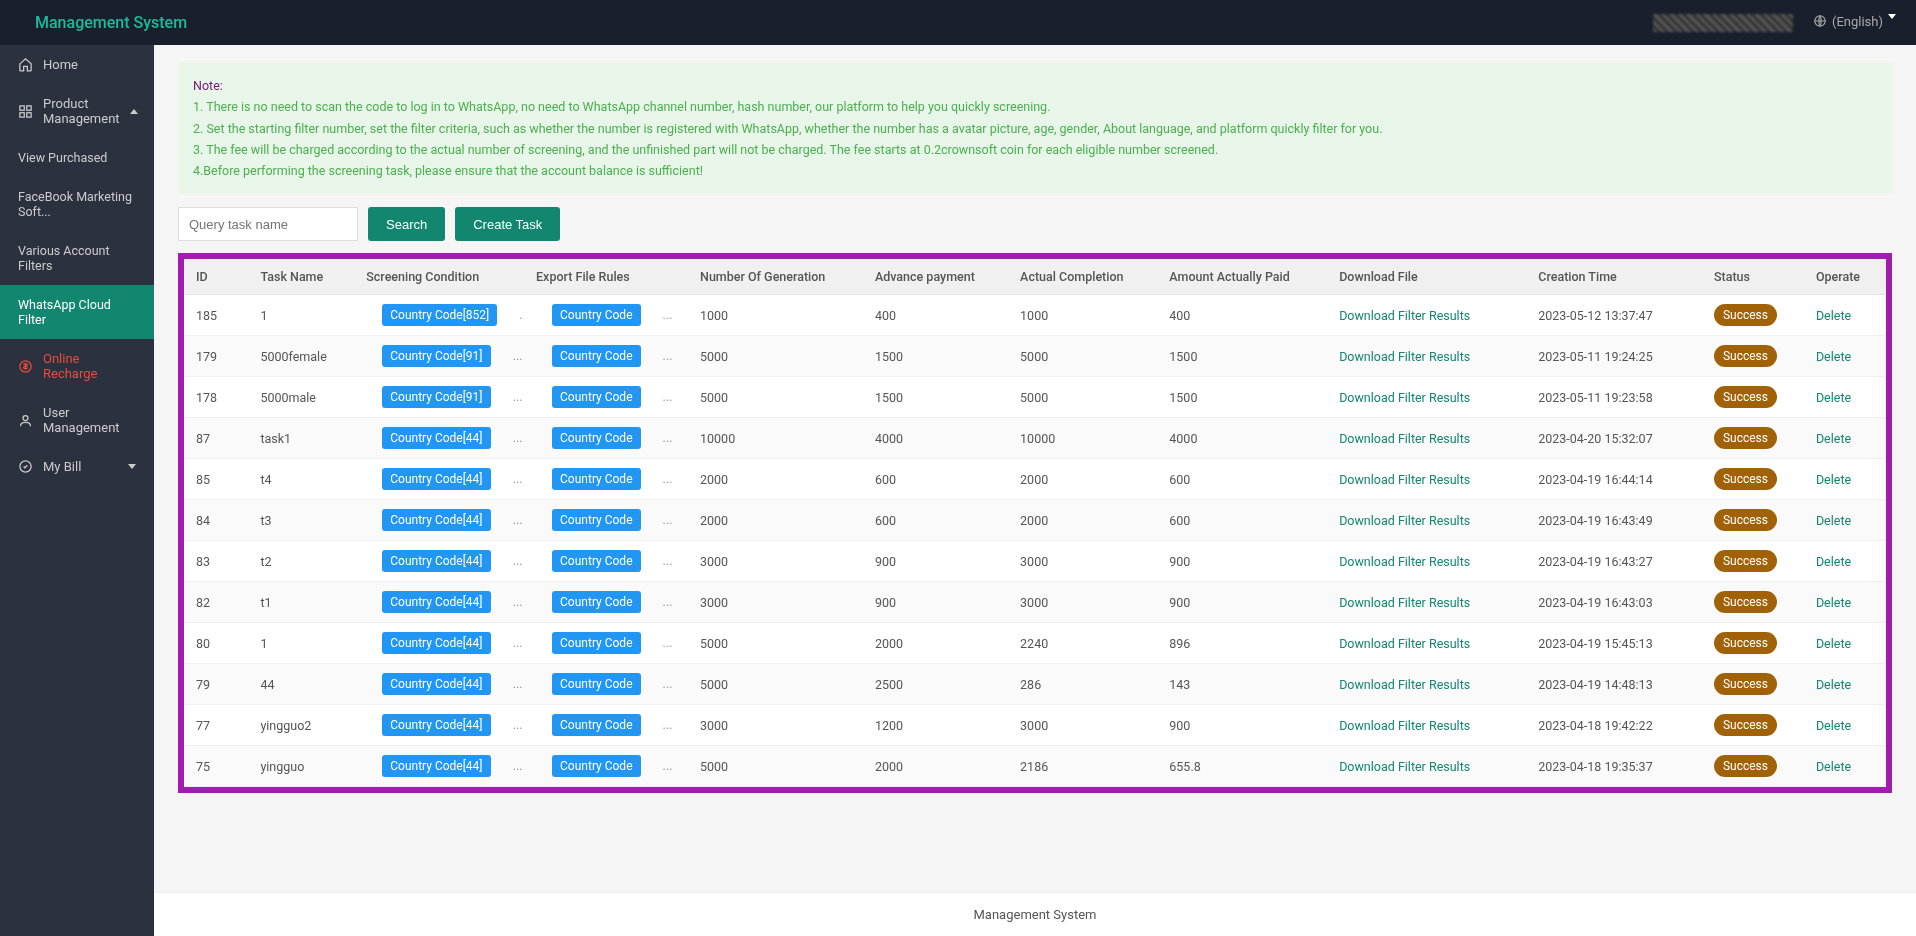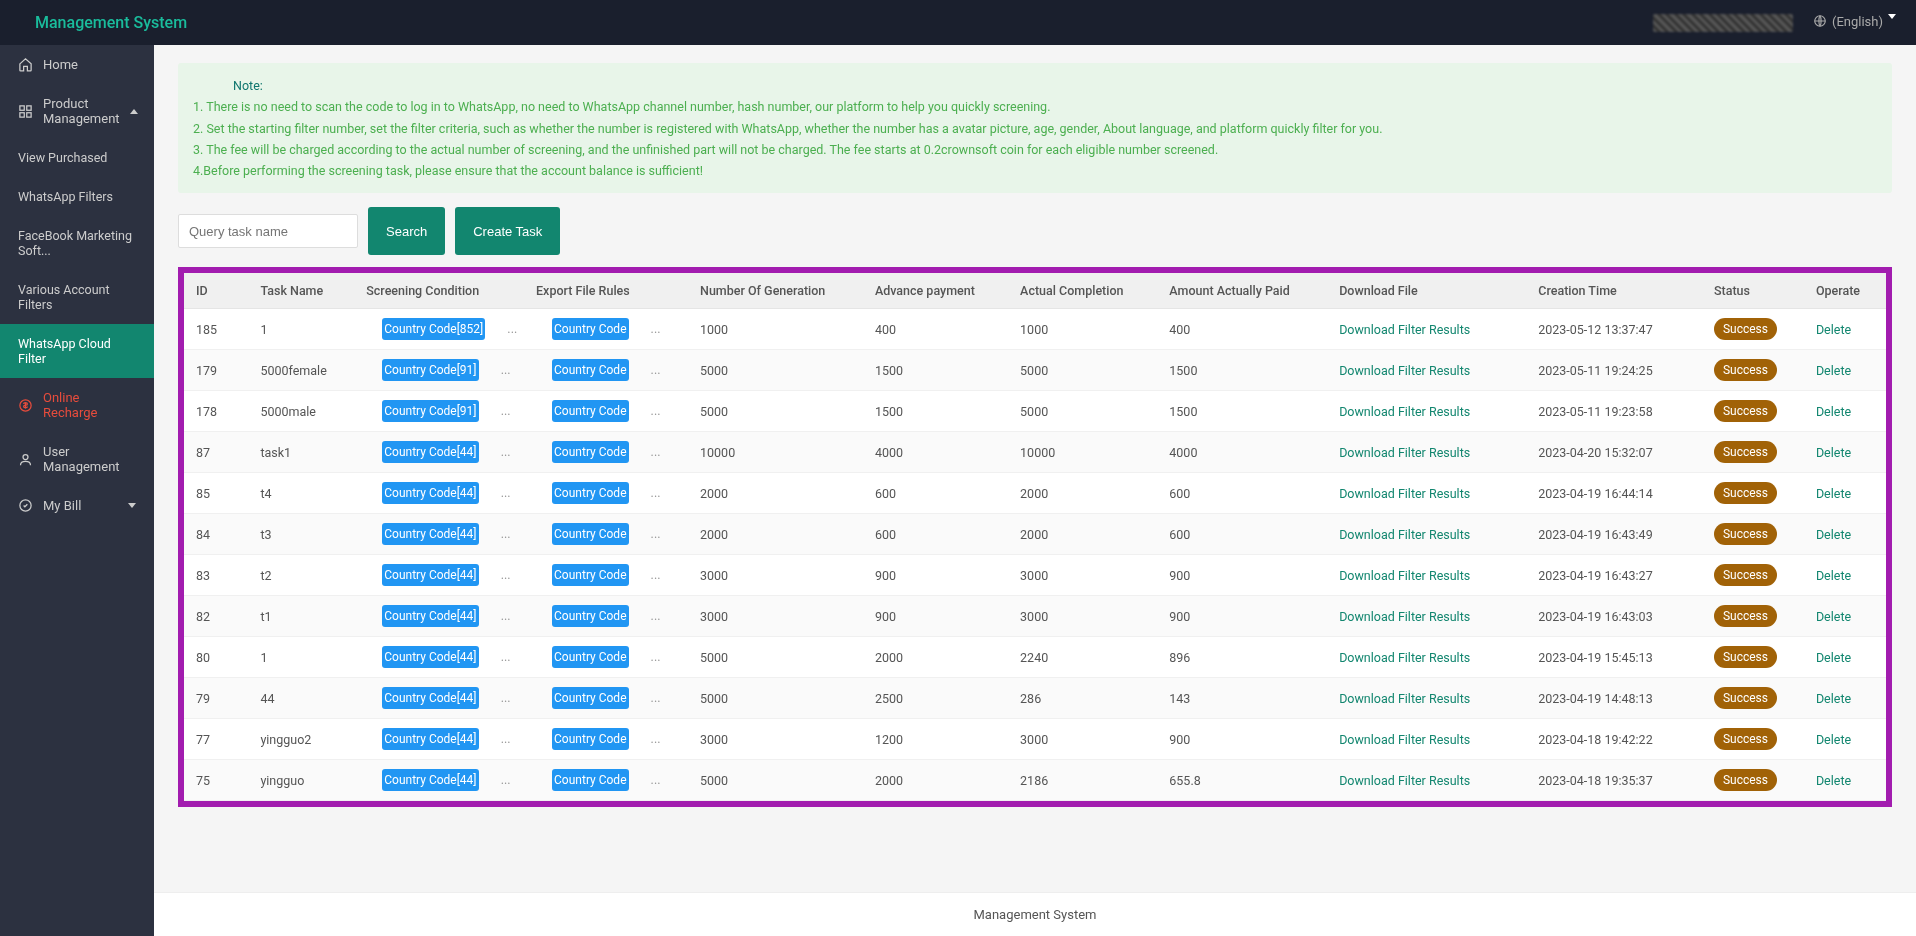--- a/index.html
+++ b/index.html
@@ -21,32 +21,32 @@
 .sidebar .item.sub { font-size: 12.5px; }
 .sidebar .item.active { background: #12866f; color: #fff; }
 .sidebar .item.recharge { color: #e74c3c; }
 .sidebar .item .arrow { margin-left: auto; }
 .arrow-up { border-left:4px solid transparent; border-right:4px solid transparent; border-bottom:5px solid #ccc; }
 .arrow-down { border-left:4px solid transparent; border-right:4px solid transparent; border-top:5px solid #ccc; }
 
 .main { flex:1; background:#f5f5f5; overflow-y:auto; display:flex; flex-direction:column; }
 .content { padding: 18px 24px 0 24px; flex:1; }
 .notice { background:#e8f5e9; border-radius:3px; padding:12px 15px; color:#4caf50; font-size:12.5px; line-height:1.7; margin-bottom:14px; }
-.notice .nt { color: #0f766e; margin-left: 40px; }
+.notice .nt { color: #701a75; }
 
 .controls { display:flex; gap:10px; margin-bottom:12px; align-items:center; }
 .controls input { height:34px; width:180px; border:1px solid #ddd; padding:0 10px; font-size:13px; outline:none; border-radius:2px; }
-.btn { height:48px; padding:0 18px; border:none; border-radius:3px; background:#12866f; color:#fff; font-size:13px; cursor:pointer; }
+.btn { height:34px; padding:0 18px; border:none; border-radius:3px; background:#12866f; color:#fff; font-size:13px; cursor:pointer; }
 
 .table-wrap { background:#fff; border:6px solid #a21caf; overflow-x:auto; }
 table { width:100%; border-collapse:collapse; font-size:12.5px; }
 thead th { text-align:left; background:#f0f0f0; padding:10px 12px; font-weight:500; color:#555; border-bottom:1px solid #e5e5e5; white-space:nowrap; }
 tbody td { padding:7px 12px; border-bottom:1px solid #f0f0f0; color:#555; vertical-align:middle; }
 tbody tr:nth-child(even) { background:#fafafa; }
-.tag { display:inline-block; background:#2196f3; color:#fff; padding:4px 2px; border-radius:3px; font-size:12px; margin:2px 16px; }
+.tag { display:inline-block; background:#2196f3; color:#fff; padding:4px 8px; border-radius:3px; font-size:12px; margin:2px 16px; }
 .dots { color:#999; margin-left:3px; }
 .link { color:#12866f; cursor:pointer; }
 .badge-success { display:inline-block; background:#a16207; color:#fff; padding:4px 9px; border-radius:11px; font-size:12px; }
 .condition-cell, .export-cell { white-space:nowrap; max-width:140px; overflow:hidden; }
 .truncate { white-space:nowrap; overflow:hidden; text-overflow:ellipsis; }
 
 .col-id { width:55px; }
 .col-task { width:90px; }
 .col-cond { width:145px; }
 .col-export { width:130px; }
@@ -99,23 +99,20 @@
             <rect x="14" y="3" width="7" height="7"></rect>
             <rect x="3" y="14" width="7" height="7"></rect>
             <rect x="14" y="14" width="7" height="7"></rect>
           </svg>
       </span>
       <span>Product Management</span>
       <span class="arrow arrow-up"></span>
     </div>
     <div class="item sub">
         <span>View Purchased</span>
-      </div>
-    <div class="item sub">
-        <span>WhatsApp Filters</span>
       </div>
     <div class="item sub">
         <span>FaceBook Marketing Soft...</span>
       </div>
     <div class="item sub">
         <span>Various Account Filters</span>
       </div>
     <div class="item sub active">
         <span>WhatsApp Cloud Filter</span>
       </div>

